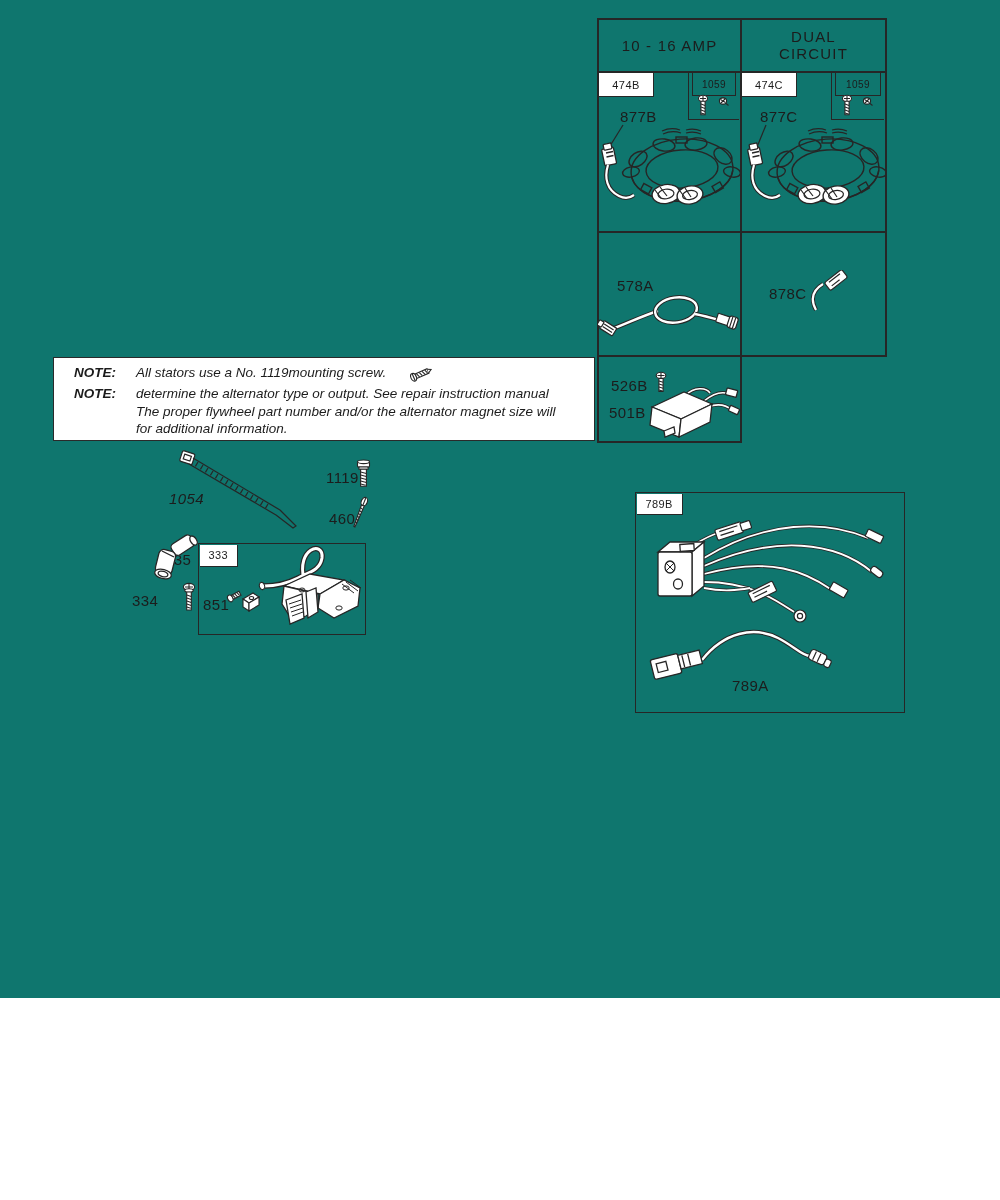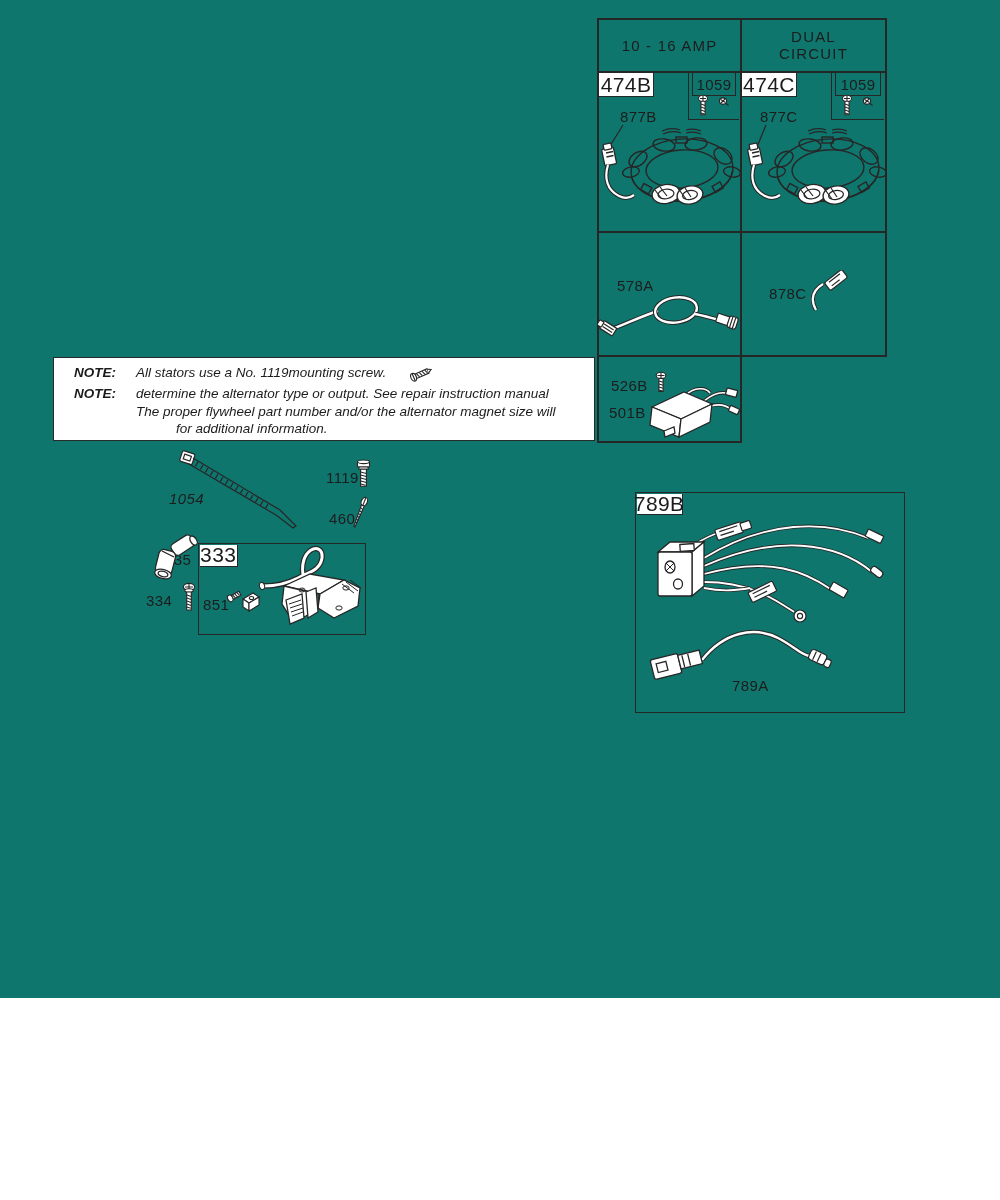--- a/index.html
+++ b/index.html
@@ -3,24 +3,24 @@
 <meta charset="utf-8">
 <style>
   html,body{margin:0;padding:0;background:#fff;}
   .page{position:relative;width:1000px;height:998px;background:#0f766e;overflow:hidden;
         font-family:"Liberation Sans", sans-serif;color:#1c1c1c;}
   .abs{position:absolute;}
   .ln{position:absolute;background:#262626;}
   .plabel{position:absolute;font-size:15px;letter-spacing:.4px;color:#1c1c1c;white-space:nowrap;}
   .hdr{position:absolute;font-size:15px;letter-spacing:1.2px;text-align:center;color:#1c1c1c;}
   .cornerbox{position:absolute;border-right:1.7px solid #262626;border-bottom:1.7px solid #262626;
-             display:flex;align-items:center;justify-content:center;font-size:21px;letter-spacing:.4px;background:#fff;}
+             display:flex;align-items:center;justify-content:center;font-size:11px;letter-spacing:.4px;background:#fff;}
   .subcell{position:absolute;border-left:1.7px solid #262626;border-bottom:1.7px solid #262626;}
   .subcell .tag{margin:0 3px;height:22px;border:1.5px solid #262626;border-top:none;
-                display:flex;align-items:center;justify-content:center;font-size:15px;letter-spacing:.4px;}
+                display:flex;align-items:center;justify-content:center;font-size:10px;letter-spacing:.4px;}
   .outline{position:absolute;border:1.7px solid #262626;background:transparent;}
   .notebox{position:absolute;border:1.7px solid #2a2a2a;background:#fff;
            font-size:13.5px;font-style:italic;line-height:17.5px;padding:6px 10px 0 20px;box-sizing:border-box;}
   .notebox b{font-style:italic;font-weight:bold;margin-right:20px;}
   .noterow{display:flex;align-items:flex-start;}
   svg{display:block;}
   .ill line,.ill path,.ill ellipse,.ill rect,.ill polygon,.ill circle{vector-effect:non-scaling-stroke;}
 </style>
 </head>
 <body>
@@ -199,21 +199,21 @@
           <path d="M9,7 l1.6,4 M12,7 l1.6,4 M15,7 l1.6,4 M18,7 l1.4,3.6" fill="none"></path>
           <path d="M20.6,7.2 l3.4,1.8 -3.4,2" fill="#fff"></path>
         </g>
       </svg>
     </div>
     <div class="noterow" style="margin-top:3px;">
       <b>NOTE:</b>
       <span>
         <span style="display:block;">determine the alternator type or output. See repair instruction manual</span>
         <span style="display:block;">The proper flywheel part number and/or the alternator magnet size will</span>
-        <span style="display:block;margin-left:40px;">for additional information.</span>
+        <span style="display:block;">for additional information.</span>
       </span>
     </div>
   </div>
 
   <div class="plabel" style="left:169px;top:490px;font-style:italic;">1054</div>
   <svg class="abs ill" style="left:176px;top:449px;" width="134" height="84" viewBox="0 0 134 84">
     <g stroke="#262626" fill="#fff" stroke-width="1.2">
       <rect x="5" y="3" width="13" height="11" rx="1.5" transform="rotate(18 11 8)"></rect>
       <rect x="8" y="6" width="7" height="5" transform="rotate(18 11 8)"></rect>
     </g>
@@ -251,21 +251,21 @@
     <g stroke="#262626" fill="#fff" stroke-width="1.3">
       <rect x="21" y="5" width="23" height="13" rx="4" transform="rotate(-33 32 11)"></rect>
       <ellipse cx="43.5" cy="6.5" rx="3" ry="5" transform="rotate(-33 43.5 6.5)"></ellipse>
       <rect x="7" y="16" width="17" height="24" rx="5" transform="rotate(14 15 28)"></rect>
       <ellipse cx="13" cy="40" rx="8.5" ry="4.6" transform="rotate(14 13 40)"></ellipse>
       <ellipse cx="13" cy="40" rx="5" ry="2.6" transform="rotate(14 13 40)"></ellipse>
       <path d="M12,17 l12,6" fill="none"></path>
     </g>
   </svg>
 
-  <div class="plabel" style="left:146px;top:592px;">334</div>
+  <div class="plabel" style="left:132px;top:592px;">334</div>
   <svg class="abs ill" style="left:180px;top:582px;" width="18" height="36" viewBox="0 0 18 36">
     <g stroke="#262626" fill="#fff" stroke-width="1.1">
       <ellipse cx="9" cy="5" rx="5.6" ry="3.6"></ellipse>
       <path d="M5,5 h8 M9,1.8 v6.6" fill="none"></path>
       <ellipse cx="9" cy="8.6" rx="4.2" ry="1.8"></ellipse>
       <rect x="6.7" y="10" width="4.6" height="18"></rect>
       <path d="M6.8,13 l4.4,1.4 M6.8,16 l4.4,1.4 M6.8,19 l4.4,1.4 M6.8,22 l4.4,1.4 M6.8,25 l4,1.2" fill="none"></path>
     </g>
   </svg>
 

